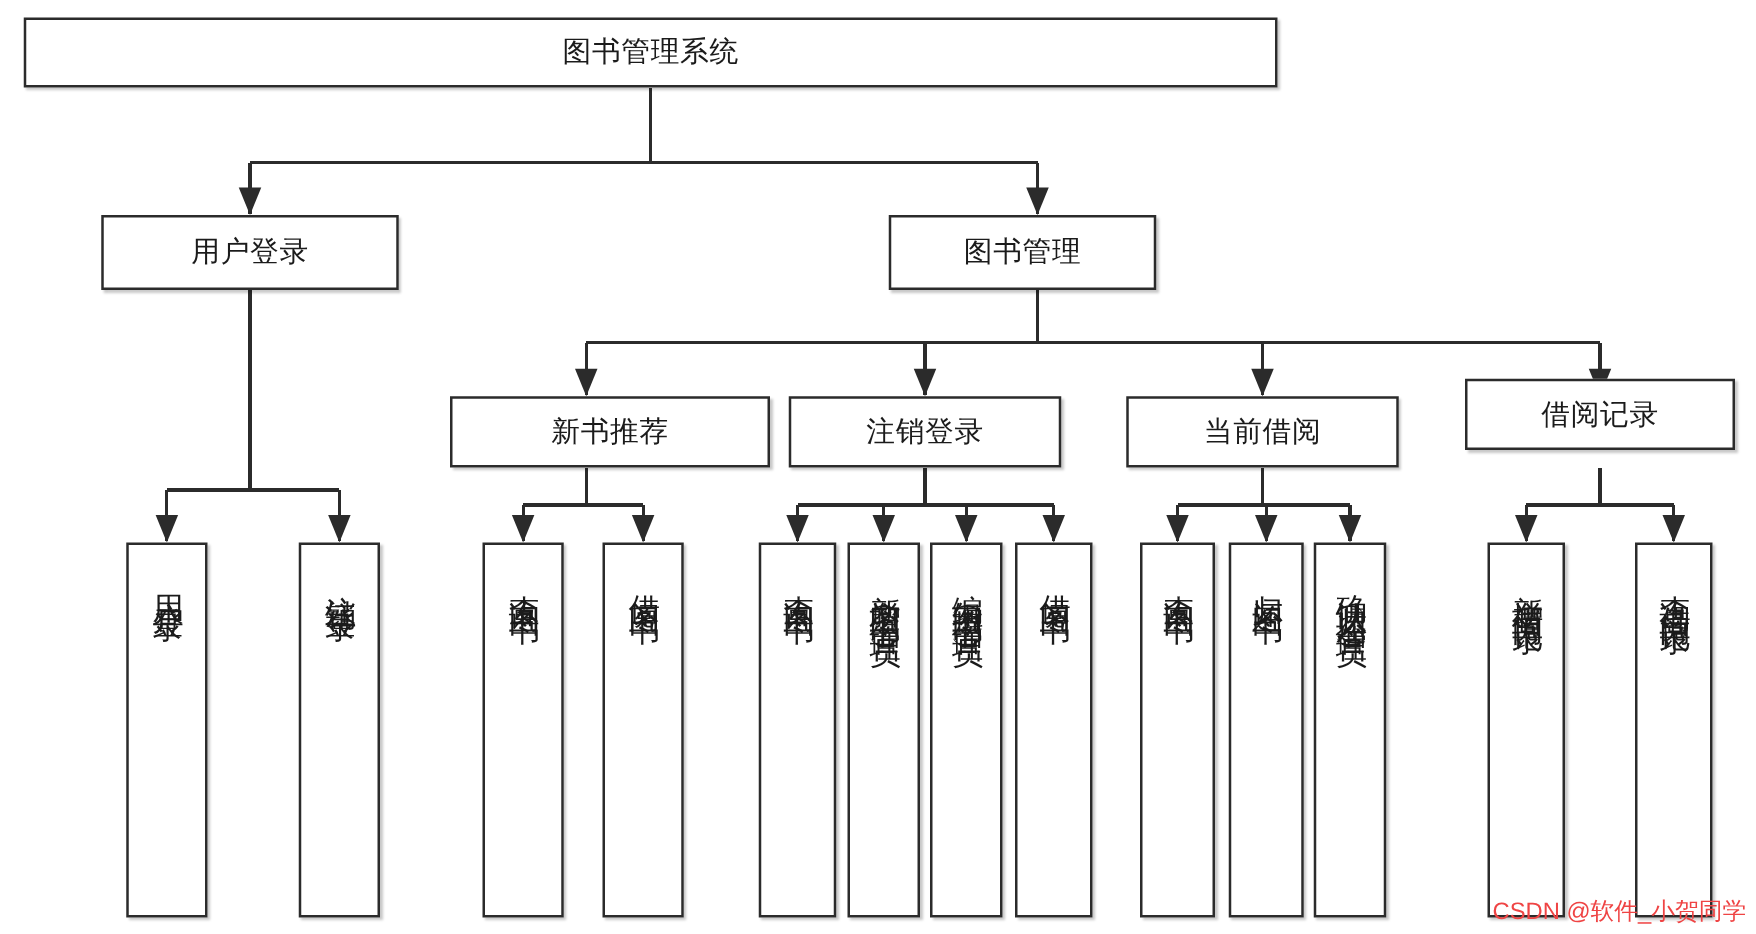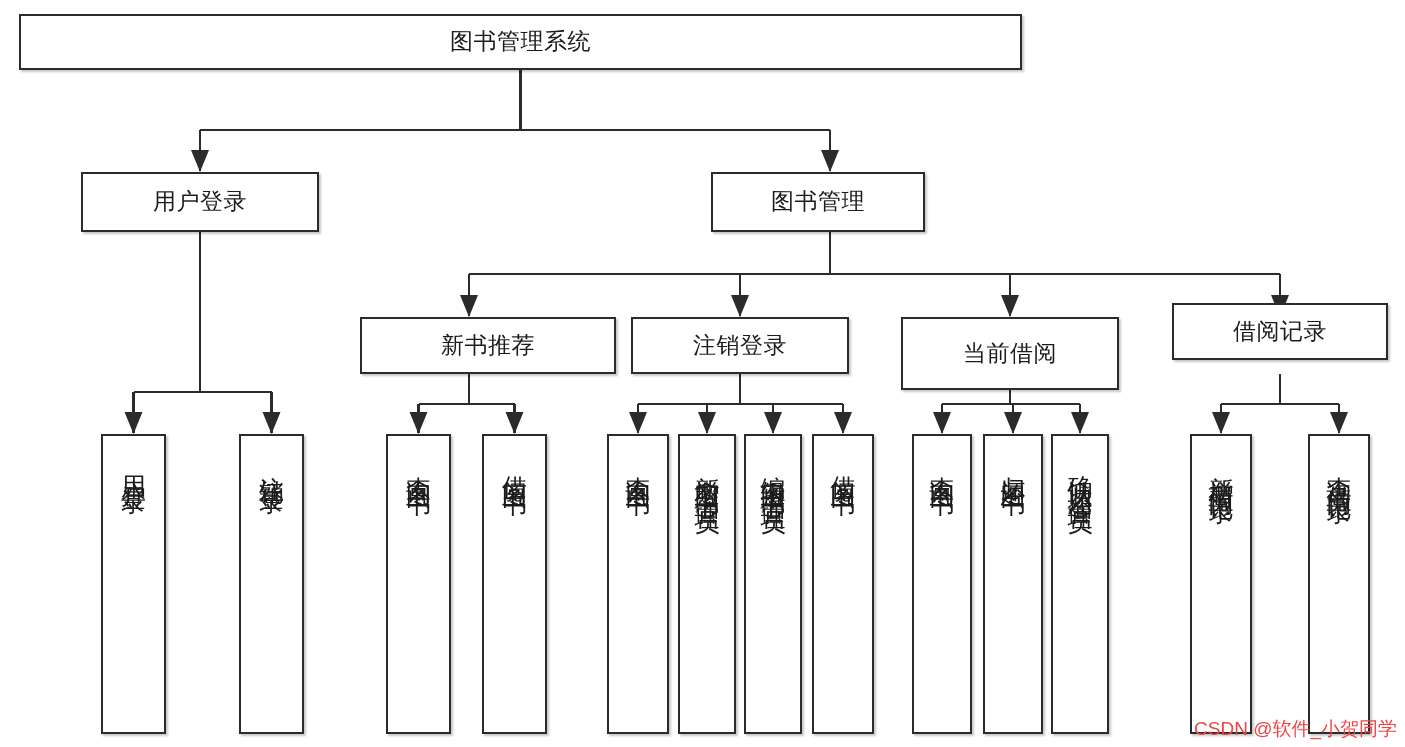--- a/index.html
+++ b/index.html
@@ -135,21 +135,21 @@
       </div>
       <div class="node horiz" style="left: 711px; top: 172px; width: 214px; height: 60px;">
         <div class="node-label">图书管理</div>
       </div>
       <div class="node horiz" style="left: 360px; top: 317px; width: 256px; height: 57px;">
         <div class="node-label">新书推荐</div>
       </div>
       <div class="node horiz" style="left: 631px; top: 317px; width: 218px; height: 57px;">
         <div class="node-label">注销登录</div>
       </div>
-      <div class="node horiz" style="left: 901px; top: 317px; width: 218px; height: 73px;">
+      <div class="node horiz" style="left: 901px; top: 317px; width: 218px; height: 57px;">
         <div class="node-label">当前借阅</div>
       </div>
       <div class="node horiz" style="left: 1172px; top: 303px; width: 216px; height: 57px;">
         <div class="node-label">借阅记录</div>
       </div>
       <div class="node vert" style="left: 101px; top: 434px; width: 65px; height: 300px;">
         <div class="node-label">用户登录</div>
       </div>
       <div class="node vert" style="left: 239px; top: 434px; width: 65px; height: 300px;">
         <div class="node-label">注销登录</div>

